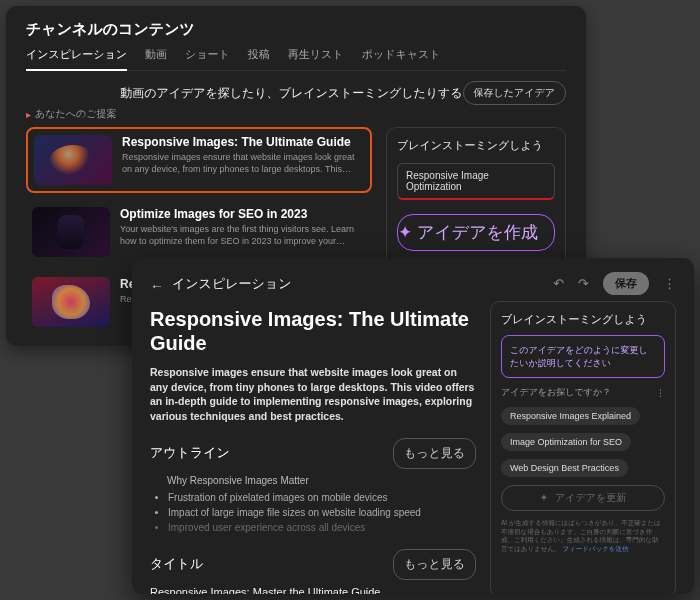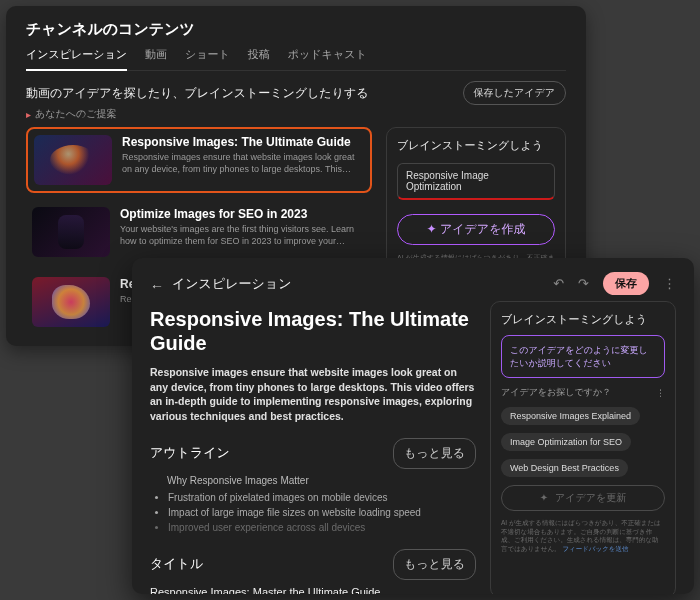--- a/index.html
+++ b/index.html
@@ -21,63 +21,63 @@
     background: #212121;
     border-radius: 10px;
     box-shadow: 0 6px 18px rgba(0,0,0,.4);
     padding: 14px 20px;
     overflow: hidden;
   }
   .pb-title { font-size: 15px; font-weight: 700; color: #fff; margin-bottom: 6px; }
   .pb-tabs { display: flex; gap: 18px; font-size: 11px; color: #aaa; border-bottom:1px solid #333; padding-bottom:6px;}
   .pb-tab { padding: 2px 0; cursor: pointer; }
   .pb-tab.active { color:#fff; border-bottom:2px solid #fff; margin-bottom:-7px; padding-bottom:5px;}
-  .pb-sub { display:flex; align-items:center; justify-content:space-between; margin:10px 0 2px;}
+  .pb-sub { display:flex; align-items:center; justify-content:flex-end; margin:10px 0 2px;}
   .pb-sub-text { font-size:12px; color:#eee;}
   .pb-saved-btn { font-size:10px; color:#ddd; border:1px solid #555; padding:4px 10px; border-radius:14px; cursor:pointer;}
   .pb-hint { font-size:10px; color:#999; display:flex; align-items:center; gap:4px;}
   .pb-hint .arrow { color:#e06666; }
   .pb-body { display:flex; gap:14px; margin-top:6px;}
   .pb-list { flex:1; display:flex; flex-direction:column; gap:8px;}
   .pb-card { display:flex; gap:10px; padding:6px; border-radius:8px;}
   .pb-card.highlight { border:2px solid #e2541a; }
   .pb-thumb { width:78px; height:50px; border-radius:6px; flex-shrink:0; background:linear-gradient(135deg,#1a2a55,#4a0f3a); position:relative;}
   .pb-thumb.t2{background:linear-gradient(135deg,#0a0a12,#2a1030);}
   .pb-thumb.t3{background:linear-gradient(160deg,#7a1a2a,#1a1a55);}
   .pb-thumb::after{content:"";position:absolute;inset:10px 16px;border-radius:50%;background:radial-gradient(circle at 40% 30%, #ffe18a 0, #ff7a18 30%, transparent 60%);opacity:.6;}
   .pb-thumb.t2::after{inset:8px 26px; border-radius:8px;background:linear-gradient(#2a1a40,#0a0a12);opacity:.8;}
   .pb-thumb.t3::after{inset:8px 20px;border-radius:40% 60% 50% 50%;background:radial-gradient(circle,#ff4a6a,#ffae3a,#4a5aff);opacity:.7;}
   .pb-card-txt { flex:1; overflow:hidden;}
   .pb-card-title { font-size:12px; font-weight:700; color:#fff; margin-bottom:3px;}
   .pb-card-desc { font-size:9px; color:#9a9a9a; line-height:1.3; display:-webkit-box;-webkit-line-clamp:2;-webkit-box-orient:vertical;overflow:hidden;}
   .pb-side { width:180px; border:1px solid #3a3a3a; border-radius:10px; padding:10px;}
   .pb-side-title{font-size:11px; color:#eee; margin-bottom:10px;}
   .pb-input { border:1px solid #444; border-radius:6px; padding:6px 8px; font-size:10px; color:#ddd; border-bottom:2px solid #cc1a1a; margin-bottom:14px;}
-  .pb-genbtn { width:100%; text-align:center; border:1px solid #b15aff; color:#d4a8ff; padding:6px 0; border-radius:16px; font-size:12px; cursor:pointer;}
+  .pb-genbtn { width:100%; border:1px solid #b15aff; color:#d4a8ff; padding:6px 0; border-radius:16px; font-size:17px; cursor:pointer;}
   .pb-genbtn .spark{color:#c88fff;}
   .pb-side-foot{font-size:7px;color:#777;margin-top:8px;line-height:1.3;}
 
   
   .panel-front {
     position: absolute;
     top: 258px; left: 132px;
     width: 562px; height: 336px;
     background: #212121;
     border-radius: 10px;
     box-shadow: 0 10px 30px rgba(0,0,0,.6);
     padding: 14px 18px;
     overflow: hidden;
   }
   .pf-top { display:flex; align-items:center; justify-content:space-between; margin-bottom:6px;}
   .pf-top-left{display:flex;align-items:center;gap:8px;}
   .pf-back-ico{font-size:14px;color:#ccc;cursor:pointer;}
   .pf-breadcrumb{font-size:13px;color:#eee;}
   .pf-top-right{display:flex;align-items:center;gap:14px;color:#888;}
   .pf-top-right .ic{font-size:13px;cursor:pointer;}
-  .pf-save{background:#fca5a5;color:#111;font-size:11px;font-weight:600;padding:4px 12px;border-radius:14px;cursor:pointer;}
+  .pf-save{background:#737373;color:#111;font-size:11px;font-weight:600;padding:4px 12px;border-radius:14px;cursor:pointer;}
   .pf-body{display:flex;gap:14px;}
   .pf-main{flex:1;}
   .pf-h1{font-size:20px;font-weight:800;color:#fff;line-height:1.2;margin:6px 0 10px;}
   .pf-lead{font-size:10.5px;color:#e0e0e0;font-weight:600;line-height:1.4;margin-bottom:14px;}
   .pf-sect{display:flex;align-items:center;justify-content:space-between;margin-bottom:6px;}
   .pf-sect-h{font-size:13px;color:#fff;}
   .pf-more{font-size:12px;border:1px solid #555;color:#ccc;padding:6px 10px;border-radius:12px;cursor:pointer;}
   .pf-sub{font-size:10px;color:#bbb;margin:4px 17px;}
   .pf-ul{list-style:disc;margin-left:18px;font-size:10px;color:#aaa;line-height:1.5;}
   .pf-ul li.fade{color:#6a6a6a;}
@@ -97,20 +97,21 @@
 <body>
 
 <div class="panel-back">
   <div class="pb-title">チャンネルのコンテンツ</div>
 
   <div class="pb-tabs">
     <div class="pb-tab active">インスピレーション</div>
     <div class="pb-tab">動画</div>
     <div class="pb-tab">ショート</div>
     <div class="pb-tab">投稿</div>
+    <div class="pb-tab">再生リスト</div>
     <div class="pb-tab">ポッドキャスト</div>
   </div>
 
   <div class="pb-sub">
     <div class="pb-sub-text">動画のアイデアを探したり、ブレインストーミングしたりする</div>
     <div class="pb-saved-btn">保存したアイデア</div>
   </div>
   <div class="pb-hint">
     <span class="arrow">▸</span>
     <span>あなたへのご提案</span>

